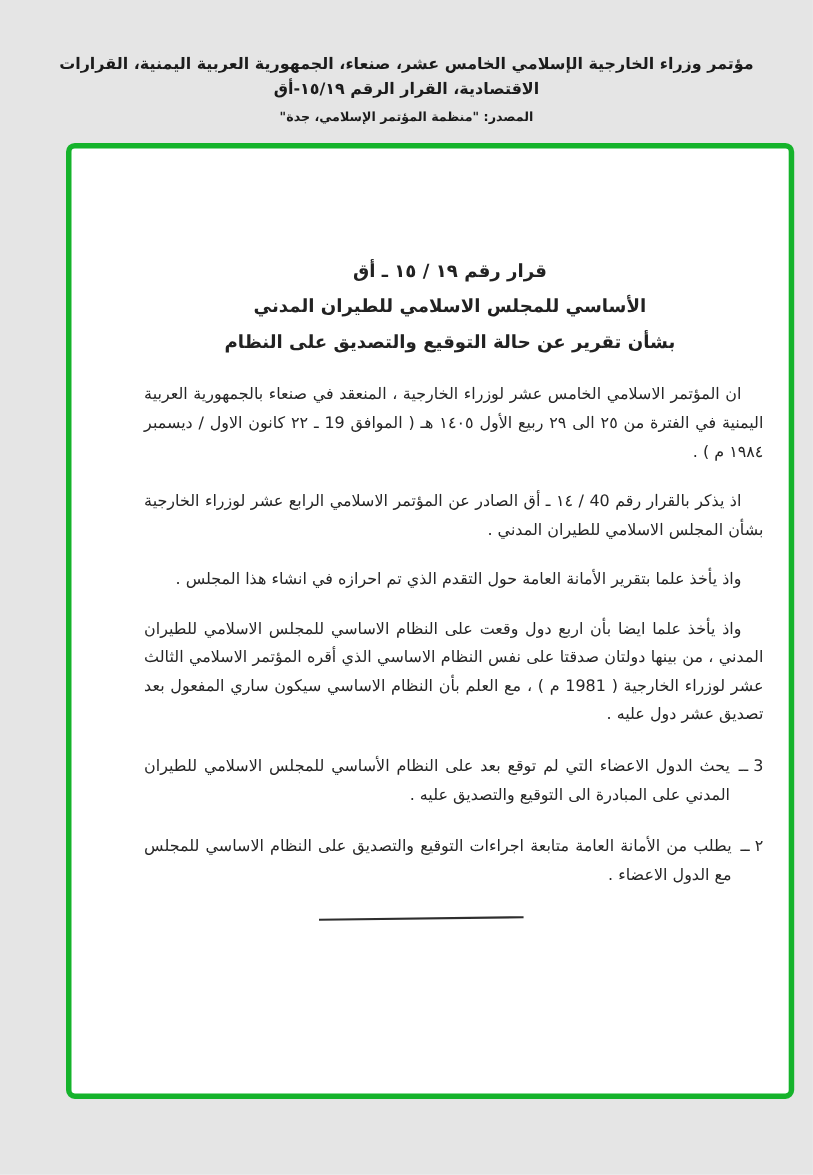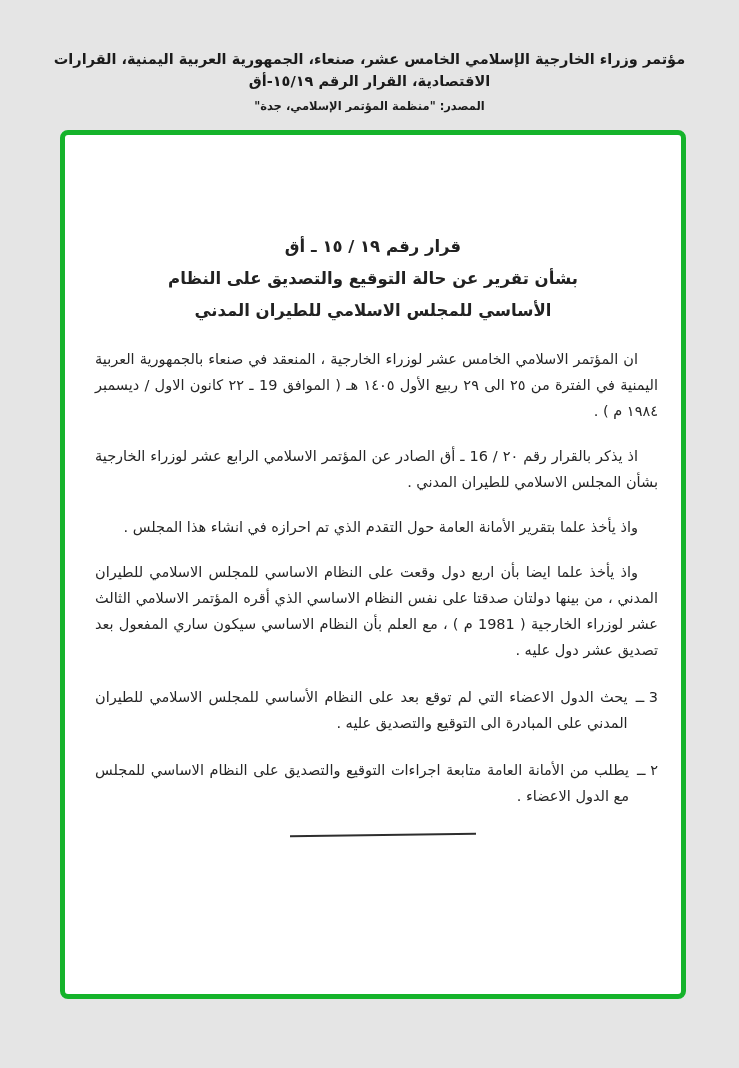--- a/index.html
+++ b/index.html
@@ -37,20 +37,21 @@
   }
   
   .frame{
     position:absolute;
     left:60px;top:130px;
     width:616px;height:859px;
     border:5px solid #15b32b;
     border-radius:8px;
     background:#ffffff;
     box-sizing:content-box;
+    padding-left:36px;
   }
   
   .doc-title{
     margin-top:96px;
     text-align:center;
     font-weight:bold;
     font-size:16.5px;
     line-height:32px;
     color:#222222;
   }
@@ -95,27 +96,27 @@
 
   <div class="header">
     <div class="header-line1">مؤتمر وزراء الخارجية الإسلامي الخامس عشر، صنعاء، الجمهورية العربية اليمنية، القرارات الاقتصادية، القرار الرقم ١٥/١٩-أق</div>
     <div class="header-line2">المصدر: "منظمة المؤتمر الإسلامي، جدة"</div>
   </div>
 
   <div class="frame">
 
     <div class="doc-title">
       <div>قرار رقم ١٩ / ١٥ ـ أق</div>
+      <div>الأساسي للمجلس الاسلامي للطيران المدني</div>
       <div>بشأن تقرير عن حالة التوقيع والتصديق على النظام</div>
-      <div>الأساسي للمجلس الاسلامي للطيران المدني</div>
     </div>
 
     <div class="doc-body">
       <p class="para">ان المؤتمر الاسلامي الخامس عشر لوزراء الخارجية ، المنعقد في صنعاء بالجمهورية العربية اليمنية  في الفترة من ٢٥ الى ٢٩ ربيع الأول ١٤٠٥ هـ ( الموافق 19 ـ ٢٢ كانون الاول / ديسمبر ١٩٨٤ م ) .</p>
-      <p class="para">اذ يذكر بالقرار رقم ٢٠ / 16 ـ أق الصادر عن المؤتمر الاسلامي الرابع عشر لوزراء الخارجية بشأن المجلس الاسلامي للطيران المدني .</p>
+      <p class="para">اذ يذكر بالقرار رقم 40 / ١٤ ـ أق الصادر عن المؤتمر الاسلامي الرابع عشر لوزراء الخارجية بشأن المجلس الاسلامي للطيران المدني .</p>
       <p class="para">واذ يأخذ علما بتقرير الأمانة العامة حول التقدم الذي تم احرازه في انشاء هذا المجلس .</p>
       <p class="para">واذ يأخذ علما ايضا بأن اربع دول وقعت على النظام الاساسي للمجلس الاسلامي للطيران المدني ، من بينها دولتان صدقتا على نفس النظام الاساسي الذي أقره المؤتمر الاسلامي الثالث عشر لوزراء الخارجية ( 1981 م ) ، مع العلم بأن النظام الاساسي سيكون ساري المفعول بعد تصديق عشر دول عليه .</p>
 
       <div class="item">
         <span class="item-num">3 ــ</span>
         <span class="item-text">يحث الدول الاعضاء التي لم توقع بعد على النظام الأساسي للمجلس الاسلامي للطيران المدني على المبادرة الى التوقيع والتصديق عليه .</span>
       </div>
 
       <div class="item">
         <span class="item-num">٢ ــ</span>

